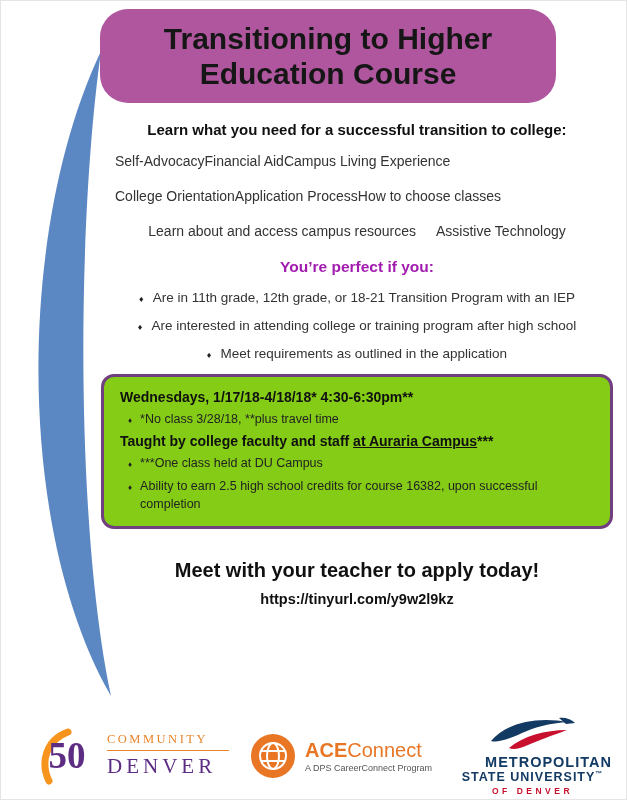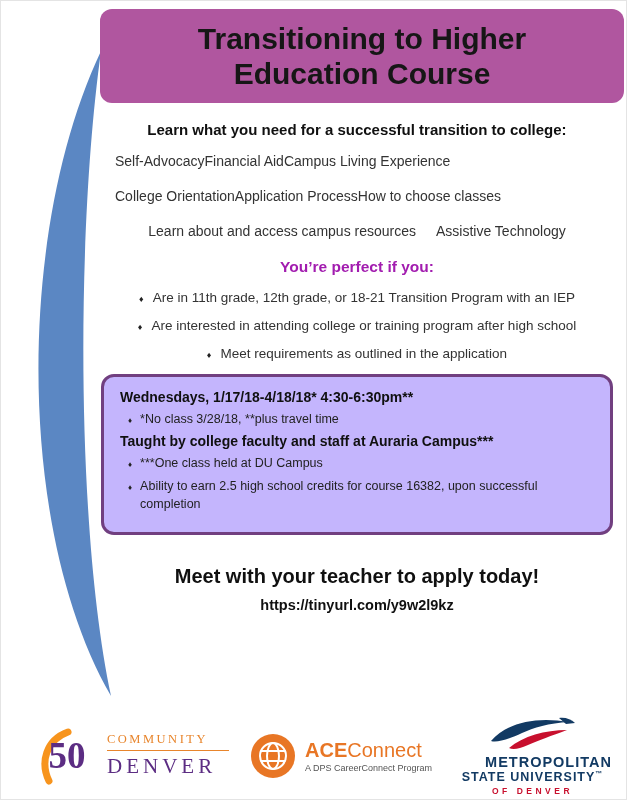--- a/index.html
+++ b/index.html
@@ -4,45 +4,45 @@
 <style>
   html,body { margin:0; padding:0; background:#ffffff; }
   .page {
     position:relative; width:627px; height:800px; overflow:hidden;
     background:#ffffff; box-sizing:border-box; border:1px solid #e4e4e4;
     font-family:"Liberation Sans","DejaVu Sans",sans-serif; color:#222;
   }
   .swoosh { position:absolute; left:0; top:0; width:130px; height:800px; }
 
   .banner {
-    position:absolute; left:99px; top:8px; width:524px; height:94px;
-    background:#b0569f; border-radius:12px;
+    position:absolute; left:99px; top:8px; width:456px; height:94px;
+    background:#b0569f; border-radius:28px;
     display:flex; align-items:center; justify-content:center;
   }
   .banner-title {
     font-size:30px; font-weight:bold; color:#161616; text-align:center;
     line-height:1.18; padding:0 48px;
   }
 
   .content { position:absolute; left:100px; top:120px; width:512px; }
   .h1 { font-weight:bold; font-size:15px; text-align:center; color:#101010; margin:0 0 15px; }
   .topics-row { display:flex; padding:0 14px; font-size:14px; color:#333; margin-bottom:19px; }
   .topics-row.centered { justify-content:center; gap:20px; padding:0; }
   .center-line { text-align:center; font-size:14px; color:#333; margin-bottom:17px; }
   .h2 { font-weight:bold; font-size:15.5px; text-align:center; color:#a21caf; margin:0 0 14px; }
 
   .bullet-line { display:flex; justify-content:center; align-items:baseline; gap:9px; font-size:13.5px; color:#333; margin-bottom:13px; }
   .diamond { font-size:9px; color:#222; flex:none; }
 
   .info-box {
-    margin-top:12px; background:#c4b5fd; border:3px solid #713f80;
-    border-radius:13px; padding:9px 16px 13px; color:#222;
+    margin-top:12px; background:#84cc16; border:3px solid #713f80;
+    border-radius:13px; padding:9px 16px 7px; color:#222;
   }
   .box-bold { font-weight:bold; font-size:14px; margin:3px 0; color:#101010; }
-  .underline { }
+  .underline { text-decoration:underline; }
   .box-bullet { display:flex; align-items:baseline; gap:8px; font-size:12.5px; margin:5px 0 5px 8px; color:#222; line-height:1.45; }
   .box-bullet .diamond { font-size:8px; }
 
   .cta { margin-top:30px; text-align:center; font-weight:bold; font-size:20px; color:#101010; }
   .url { margin-top:9px; text-align:center; font-weight:bold; font-size:14.5px; color:#101010; }
 
   .logos { position:absolute; left:36px; right:14px; top:714px; display:flex; align-items:center; justify-content:space-between; }
 
   .ccd { display:flex; align-items:center; gap:10px; }
   .ccd-mark { position:relative; width:60px; height:62px; flex:none; }

